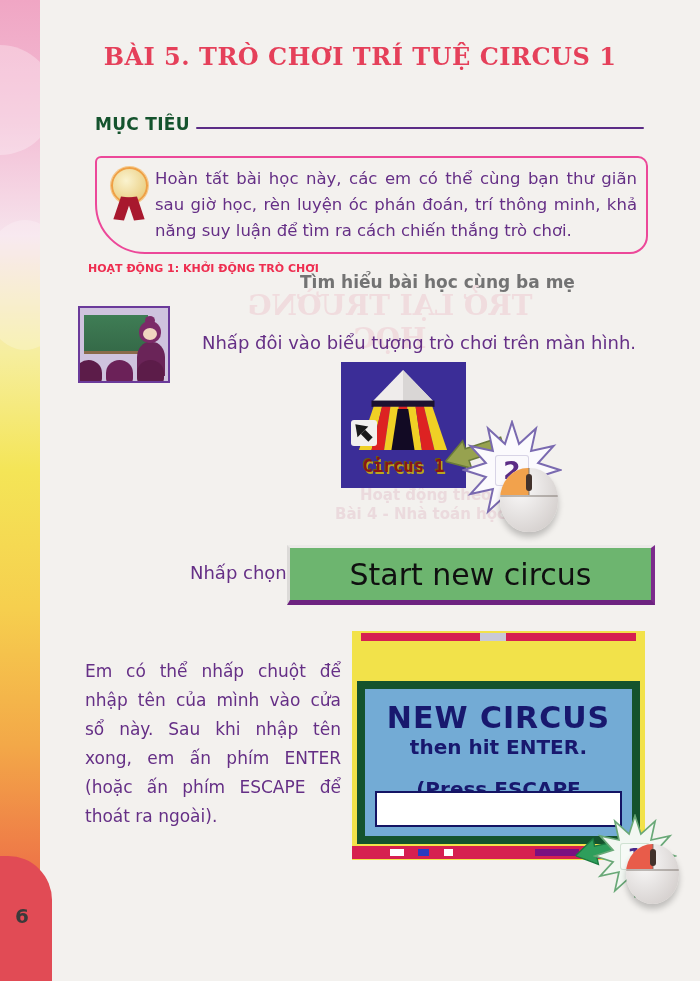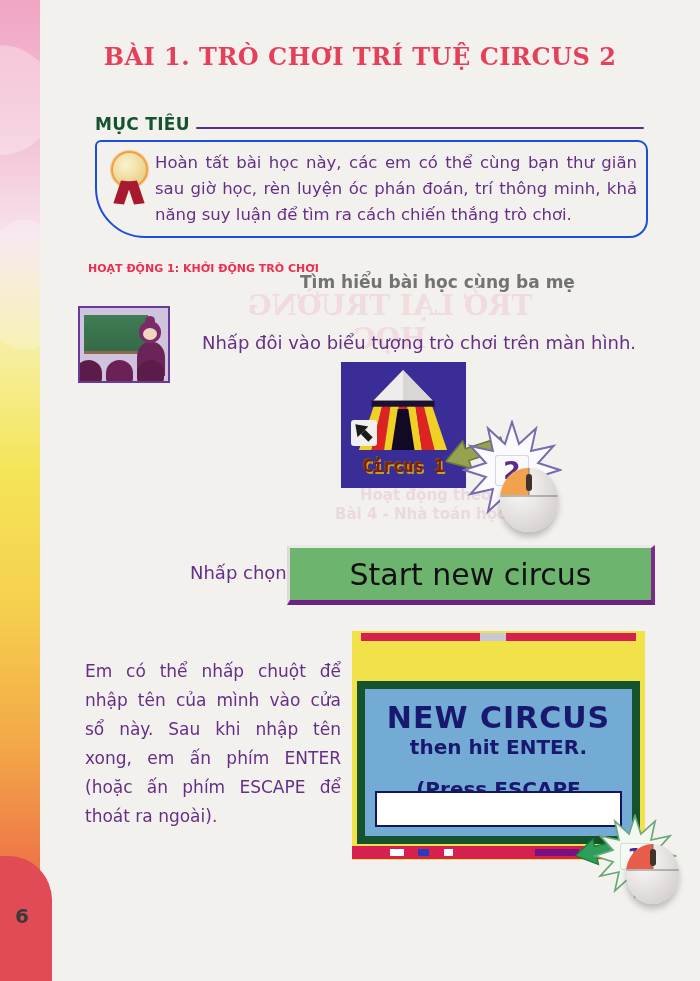--- a/index.html
+++ b/index.html
@@ -22,22 +22,22 @@
 
   
   .lesson-title{position:absolute;left:40px;top:42px;width:640px;text-align:center;
     font-family:"DejaVu Serif","Liberation Serif",serif;font-weight:bold;font-size:24px;
     color:#e5405a;letter-spacing:.5px;}
 
   
   .objective-heading{position:absolute;left:95px;top:114px;font-size:17px;font-weight:bold;
     color:#14532d;letter-spacing:.3px;}
   .objective-rule{position:absolute;left:196px;top:127px;width:448px;height:2px;background:#5b2c86;border-radius:1px;}
-  .objective-box{position:absolute;left:95px;top:140px;width:549px;height:94px;
-    border:2px solid #1d4ed8;border-radius:6px 10px 18px 50px;}
+  .objective-box{position:absolute;left:95px;top:156px;width:549px;height:94px;
+    border:2px solid #ec4899;border-radius:6px 10px 18px 50px;}
   .medal{position:absolute;left:14px;top:9px;width:40px;height:60px;}
   .medal-circle{width:33px;height:33px;border-radius:50%;
     background:radial-gradient(circle at 40% 35%,#faf3cf,#ecd28a 70%,#e2b05e);
     border:2px solid #efa045;box-shadow:0 0 0 1px #f6c98a;}
   .medal-ribbon-l,.medal-ribbon-r{position:absolute;top:30px;width:11px;height:23px;background:#a8182e;}
   .medal-ribbon-l{left:6px;transform:skewX(-12deg) rotate(7deg);}
   .medal-ribbon-r{left:19px;transform:skewX(12deg) rotate(-7deg);}
   .objective-text{position:absolute;left:58px;top:8px;width:482px;font-size:16.5px;line-height:26px;
     color:#652f86;text-align:justify;}
 
@@ -137,21 +137,21 @@
 
 <div class="page">
 
   <div class="side-strip"></div>
 
   <div class="ghost g1">Tìm hiểu bài học cùng ba mẹ</div>
   <div class="ghost g2">TRỞ LẠI TRƯỜNG HỌC</div>
   <div class="ghost g3">Hoạt động theo nhóm</div>
   <div class="ghost g4">Bài 4 - Nhà toán học nhí</div>
 
-  <div class="lesson-title">BÀI 1. TRÒ CHƠI TRÍ TUỆ CIRCUS 2</div>
+  <div class="lesson-title">BÀI 5. TRÒ CHƠI TRÍ TUỆ CIRCUS 1</div>
 
   <div class="objective-heading">MỤC TIÊU</div>
   <div class="objective-rule"></div>
 
   <div class="objective-box">
     <div class="medal">
       <div class="medal-ribbon-l"></div>
       <div class="medal-ribbon-r"></div>
       <div class="medal-circle"></div>
     </div>

